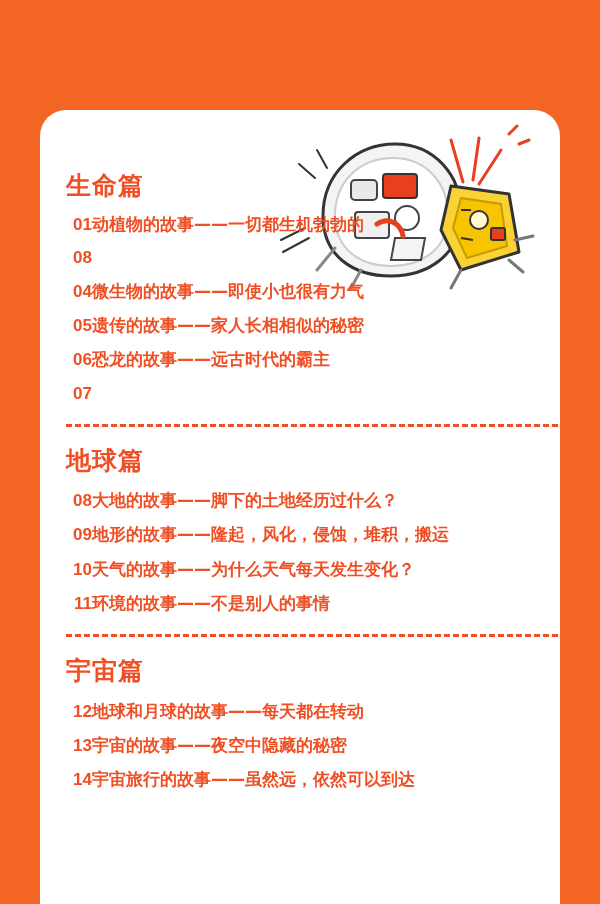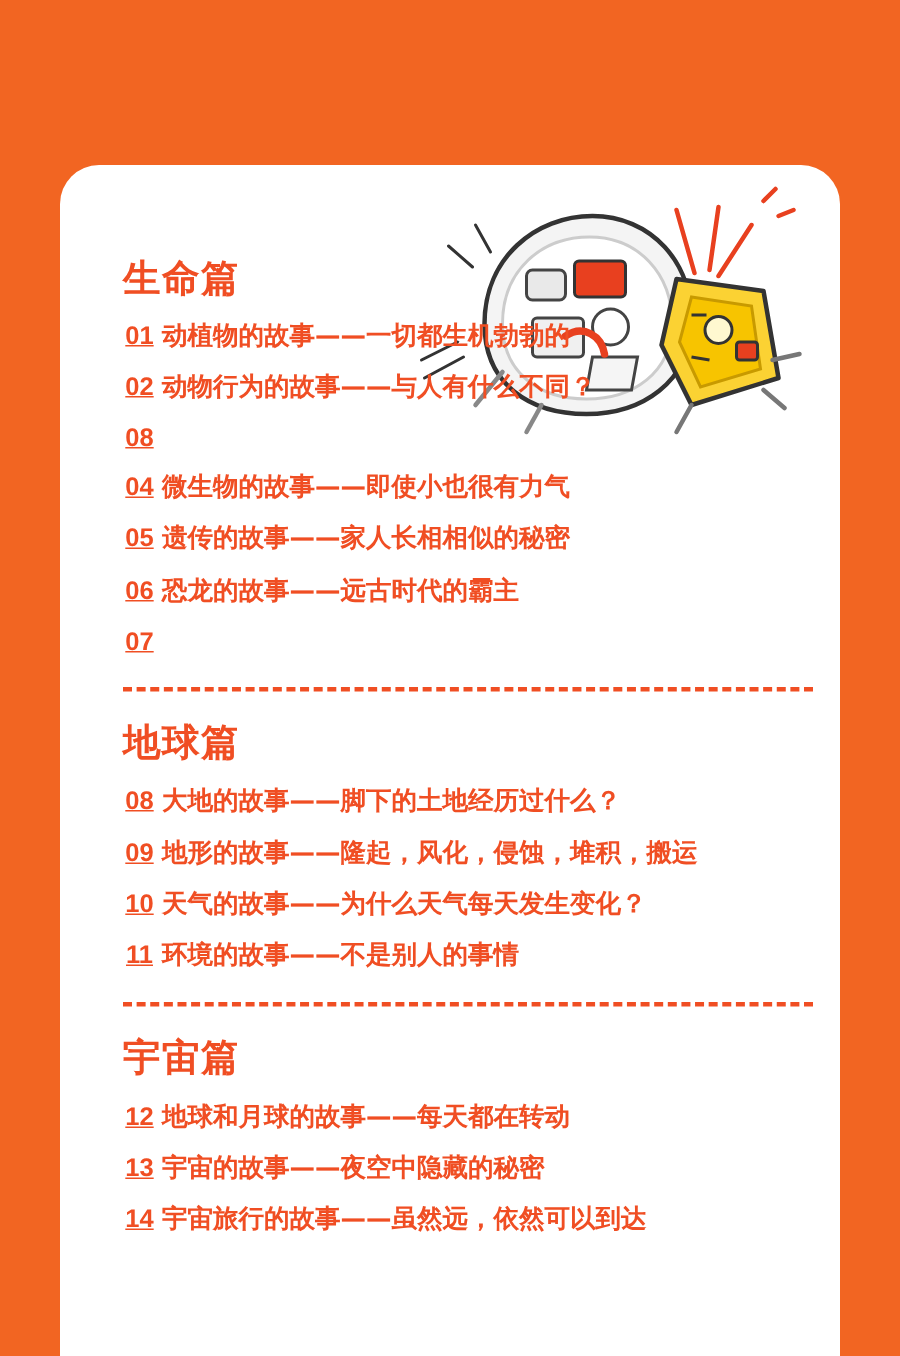--- a/index.html
+++ b/index.html
@@ -35,21 +35,21 @@
     width: 270px;
     height: 185px;
   }
 
   
   .content {
     position: absolute;
     left: 0;
     top: 60px;
     width: 544px;
-    padding: 0 38px;
+    padding: 0 22px;
     box-sizing: border-box;
   }
 
   .section {
     margin-bottom: 0;
   }
 
   .section-title {
     font-family: "DejaVu Sans", sans-serif;
     font-size: 25px;
@@ -68,22 +68,21 @@
     white-space: nowrap;
   }
 
   .entry-num {
     font-family: "Liberation Sans", sans-serif;
     font-size: 17px;
     font-weight: bold;
     color: #f04e23;
     width: 30px;
     flex: 0 0 30px;
-    text-align: center;
-    text-decoration: underline;
+    text-align: right;
   }
 
   .entry-text {
     font-family: "DejaVu Sans", sans-serif;
     font-size: 17px;
     font-weight: bold;
     color: #f04e23;
     letter-spacing: 0px;
     line-height: 1.25;
   }
@@ -165,24 +164,20 @@
   <div class="content">
 
     <div class="section life">
       <div class="section-title">生命篇</div>
 
       <div class="entry">
         <span class="entry-num">01</span>
         <span class="entry-text">动植物的故事——一切都生机勃勃的</span>
       </div>
       <div class="entry">
-        <span class="entry-num">02</span>
-        <span class="entry-text">动物行为的故事——与人有什么不同？</span>
-      </div>
-      <div class="entry">
         <span class="entry-num">08</span>
       </div>
       <div class="entry">
         <span class="entry-num">04</span>
         <span class="entry-text">微生物的故事——即使小也很有力气</span>
       </div>
       <div class="entry">
         <span class="entry-num">05</span>
         <span class="entry-text">遗传的故事——家人长相相似的秘密</span>
       </div>

